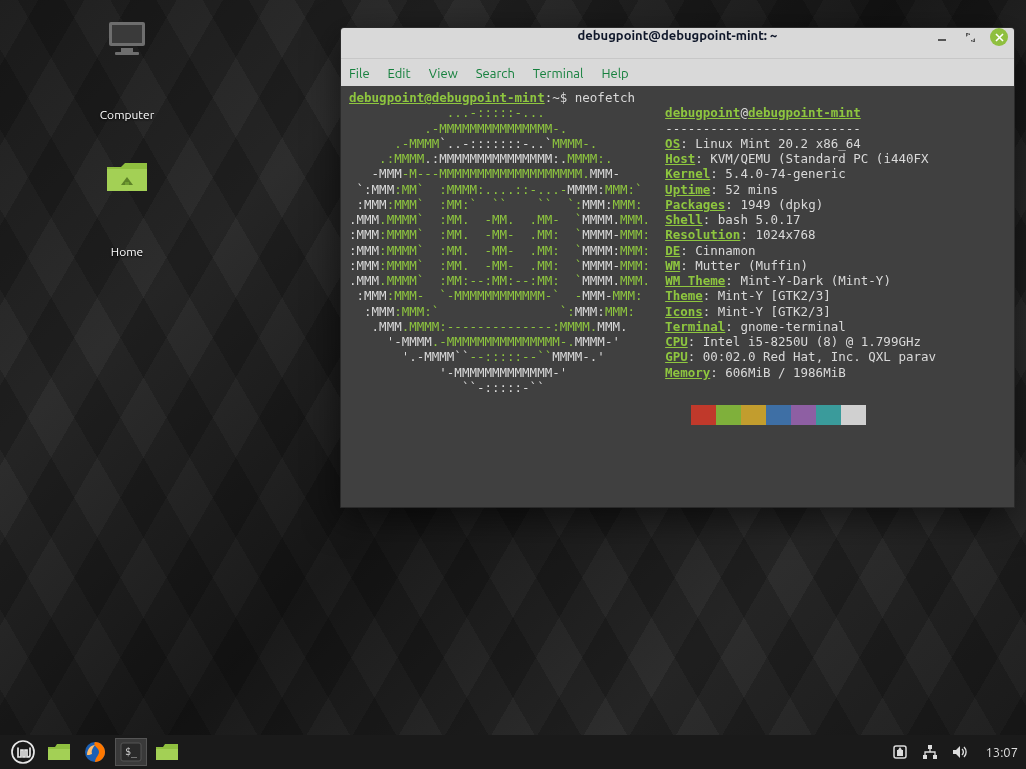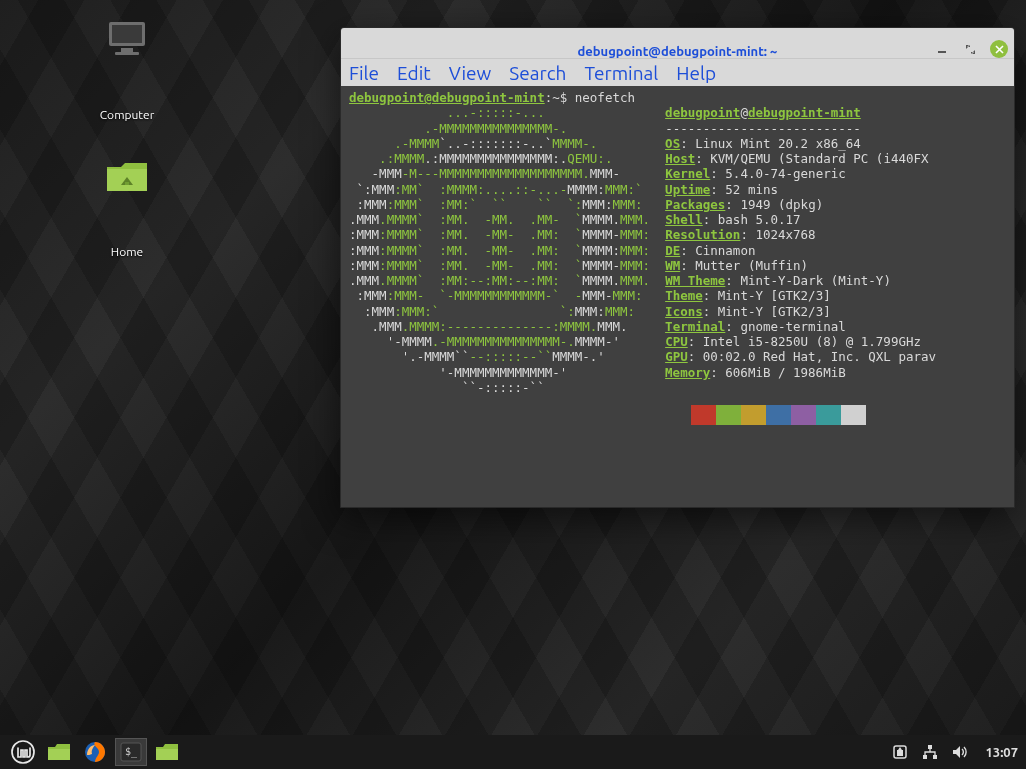--- a/index.html
+++ b/index.html
@@ -39,31 +39,31 @@
       width: 675px; height: 481px;
       background: #404040;
       border: 1px solid #2a2a2a;
       border-radius: 4px 4px 0 0;
       box-shadow: 0 10px 35px rgba(0,0,0,.55);
       display: flex; flex-direction: column;
       overflow: hidden;
     }
     .titlebar {
       height: 30px; background: #d9d9d9;
-      display: flex; align-items: flex-end; position: relative;
-      color: #1d4ed8; font-size: 13px; font-weight: 600;
+      display: flex; align-items: flex-start; position: relative;
+      color: #0f172a; font-size: 13px; font-weight: 600;
     }
     .titlebar .title { flex:1; text-align:center; }
     .win-controls { position:absolute; right:6px; display:flex; gap:12px; align-items:center; }
     .win-btn { width:16px; height:16px; display:flex; align-items:center; justify-content:center; cursor:pointer; color:#555; }
     .win-btn.close { width:18px; height:18px; border-radius:50%; background:#8fbf3f; color:#fff; font-size:10px;}
     .menubar {
       height: 28px; background: #d9d9d9; border-top:1px solid #c7c7c7;
       display:flex; align-items:center; padding:0 8px; gap:18px;
-      font-size:19px; color:#1d4ed8;
+      font-size:13px; color:#15803d;
     }
     .menubar span { cursor:pointer; }
     .terminal-body {
       flex:1; background:#404040; color:#d0d0d0;
       font-family: "DejaVu Sans Mono","Liberation Mono",monospace;
       font-size: 12.5px; line-height: 1.22;
       padding: 4px 8px;
       white-space: pre; overflow:hidden;
     }
     .g { color:#8ec63f; }        
@@ -73,21 +73,21 @@
     .swatches div { width:25px; height:20px; }
     
     .panel {
       position:absolute; left:0; right:0; bottom:0; height:34px;
       background:#1a1a1a; display:flex; align-items:center;
       padding:0 8px; color:#ddd;
     }
     .panel .launcher { width:30px; height:30px; display:flex; align-items:center; justify-content:center; margin-right:6px; cursor:pointer;}
     .panel .task { width:30px; height:26px; display:flex; align-items:center; justify-content:center; margin-right:6px; cursor:pointer;}
     .panel .task.active { background:#3a3a3a; outline:1px solid #555;}
-    .panel .tray { margin-left:auto; display:flex; align-items:center; gap:12px; font-size:13px;font-weight:bold;}
+    .panel .tray { margin-left:auto; display:flex; align-items:center; gap:12px; font-size:13px;}
     .tray-ico { width:18px; height:18px; display:flex; align-items:center; justify-content:center; cursor:pointer;}
     .clock { font-size:13px; margin-left:4px;}
   </style>
 </head>
 <body>
 
 <div class="wallpaper"></div>
 
 <div class="desktop-icons">
   <div class="desktop-icon">
@@ -141,21 +141,21 @@
     <span>Edit</span>
     <span>View</span>
     <span>Search</span>
     <span>Terminal</span>
     <span>Help</span>
   </div>
   <div class="terminal-body" id="termbody"><span class="bg">debugpoint@debugpoint-mint</span><span class="w">:</span><span class="w">~</span><span class="w">$ </span><span class="w">neofetch</span>
 <span class="w">             </span><span class="g">...-:::::-...</span><span class="w">              </span>  <span class="bg">debugpoint</span><span class="w">@</span><span class="bg">debugpoint-mint</span>
 <span class="w">          </span><span class="g">.-MMMMMMMMMMMMMMM-.</span><span class="w">           </span>  <span class="w">--------------------------</span>
 <span class="w">      </span><span class="g">.-MMMM</span><span class="w">`..-:::::::-..`</span><span class="g">MMMM-.       </span>  <span class="bg">OS</span><span class="w">: Linux Mint 20.2 x86_64</span>
-<span class="w">    </span><span class="g">.:MMMM</span><span class="w">.:MMMMMMMMMMMMMMM:.</span><span class="g">QEMU:.</span><span class="w">     </span>  <span class="bg">Host</span><span class="w">: KVM/QEMU (Standard PC (i440FX</span>
+<span class="w">    </span><span class="g">.:MMMM</span><span class="w">.:MMMMMMMMMMMMMMM:.</span><span class="g">MMMM:.</span><span class="w">     </span>  <span class="bg">Host</span><span class="w">: KVM/QEMU (Standard PC (i440FX</span>
 <span class="w">   -MMM</span><span class="g">-M---MMMMMMMMMMMMMMMMMMM.</span><span class="w">MMM-</span><span class="g">    </span>  <span class="bg">Kernel</span><span class="w">: 5.4.0-74-generic</span>
 <span class="w"> `:MMM</span><span class="g">:MM`  :MMMM:....::-...-</span><span class="w">MMMM:</span><span class="g">MMM:` </span>  <span class="bg">Uptime</span><span class="w">: 52 mins</span>
 <span class="w"> :MMM</span><span class="g">:MMM`  :MM:`  ``    ``  `:</span><span class="w">MMM:</span><span class="g">MMM: </span>  <span class="bg">Packages</span><span class="w">: 1949 (dpkg)</span>
 <span class="w">.MMM</span><span class="g">.MMMM`  :MM.  -MM.  .MM-  `</span><span class="w">MMMM.</span><span class="g">MMM.</span>  <span class="bg">Shell</span><span class="w">: bash 5.0.17</span>
 <span class="w">:MMM</span><span class="g">:MMMM`  :MM.  -MM-  .MM:  `</span><span class="w">MMMM-</span><span class="g">MMM:</span>  <span class="bg">Resolution</span><span class="w">: 1024x768</span>
 <span class="w">:MMM</span><span class="g">:MMMM`  :MM.  -MM-  .MM:  `</span><span class="w">MMMM:</span><span class="g">MMM:</span>  <span class="bg">DE</span><span class="w">: Cinnamon</span>
 <span class="w">:MMM</span><span class="g">:MMMM`  :MM.  -MM-  .MM:  `</span><span class="w">MMMM-</span><span class="g">MMM:</span>  <span class="bg">WM</span><span class="w">: Mutter (Muffin)</span>
 <span class="w">.MMM</span><span class="g">.MMMM`  :MM:--:MM:--:MM:  `</span><span class="w">MMMM.</span><span class="g">MMM.</span>  <span class="bg">WM Theme</span><span class="w">: Mint-Y-Dark (Mint-Y)</span>
 <span class="w"> :MMM</span><span class="g">:MMM-  `-MMMMMMMMMMMM-`  -</span><span class="w">MMM-</span><span class="g">MMM: </span>  <span class="bg">Theme</span><span class="w">: Mint-Y [GTK2/3]</span>
 <span class="w">  :MMM</span><span class="g">:MMM:`                `:</span><span class="w">MMM:</span><span class="g">MMM:  </span>  <span class="bg">Icons</span><span class="w">: Mint-Y [GTK2/3]</span>

